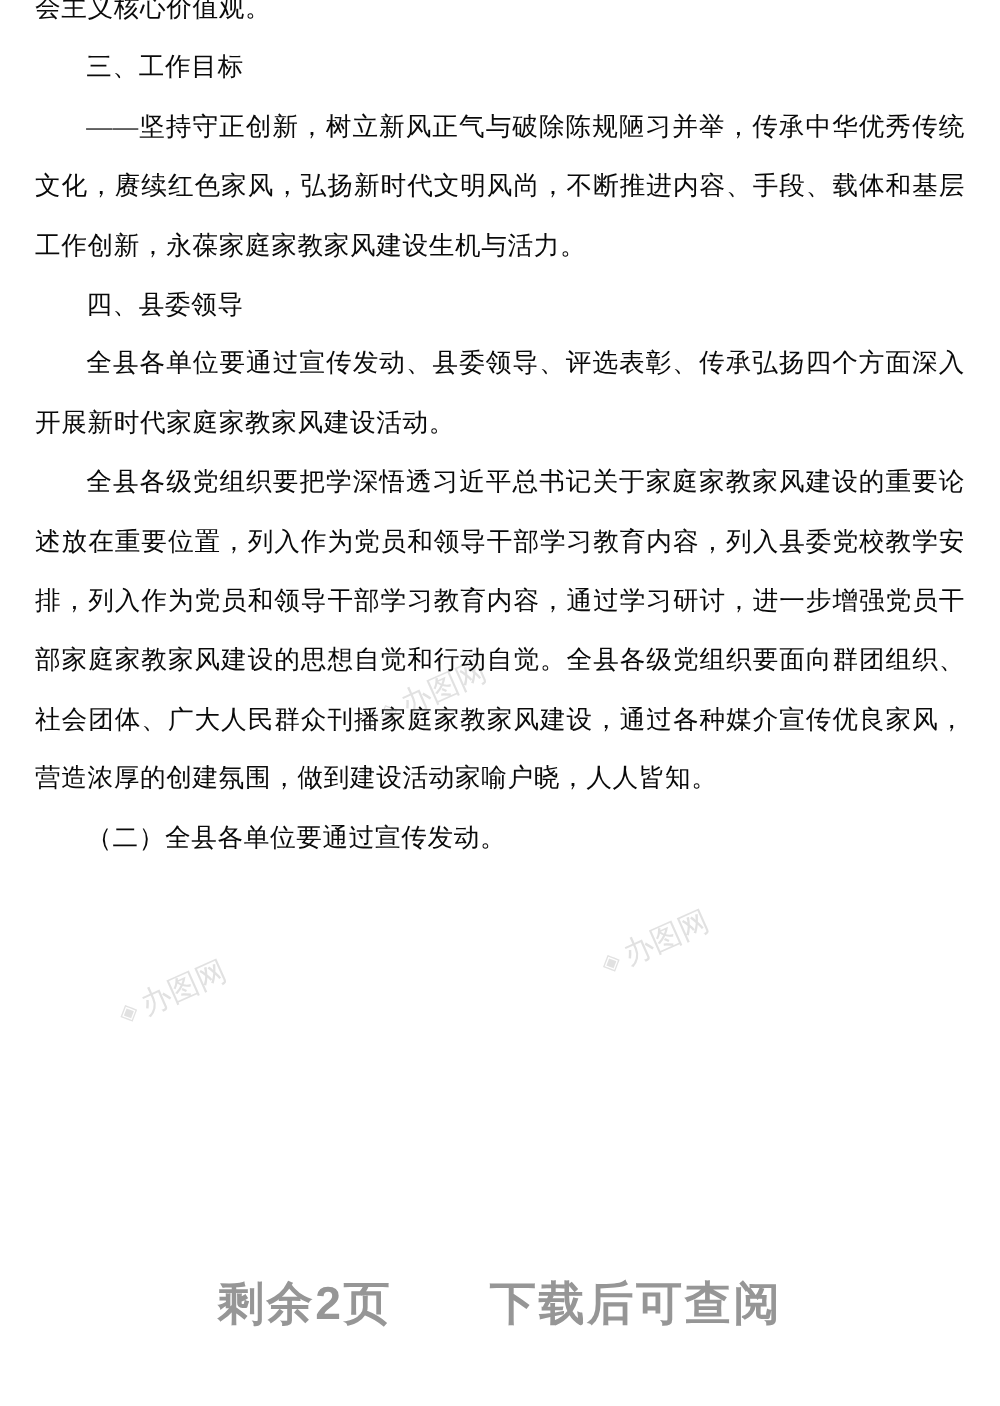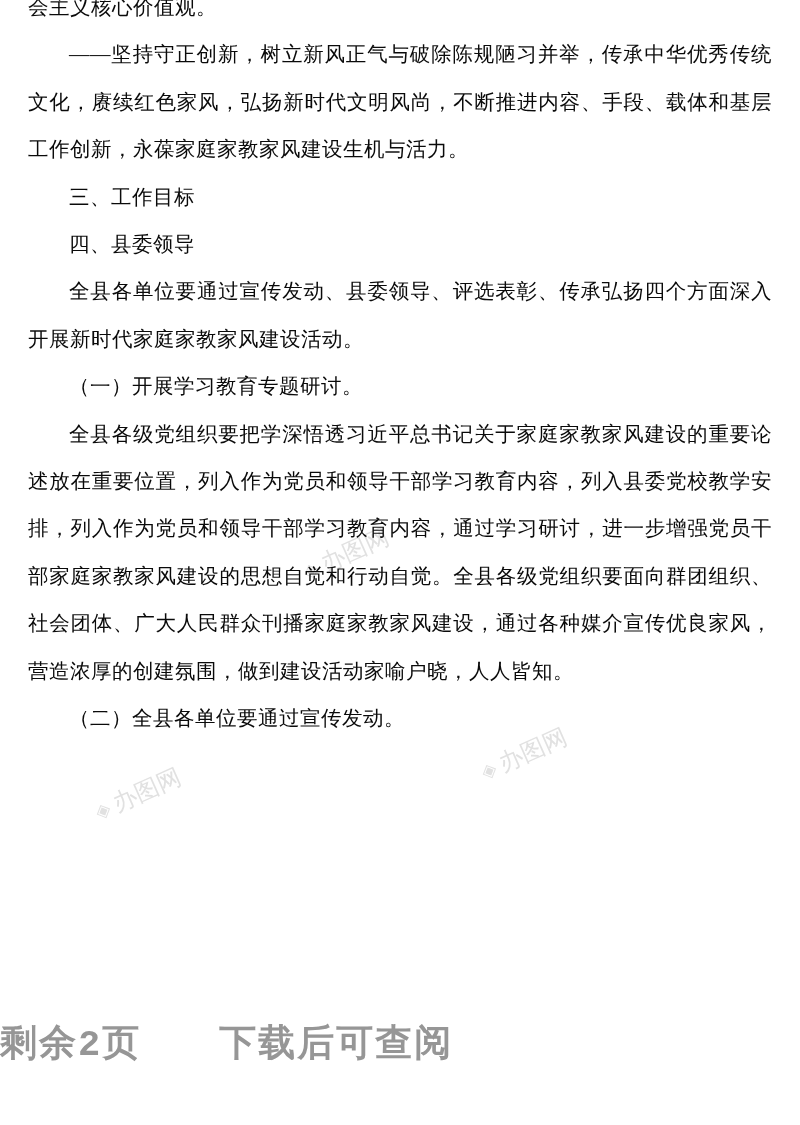--- a/index.html
+++ b/index.html
@@ -51,26 +51,26 @@
   .watermark .wm-logo {
     font-size: 19px;
     line-height: 1;
   }
   .banner {
     position: absolute;
     z-index: 2;
     left: 0;
     right: 0;
     top: 1018px;
-    text-align: left;
+    text-align: center;
     font-size: 37px;
     font-weight: bold;
     color: var(--banner, #969696);
     letter-spacing: 2px;
-    font-family: Liberation Mono, monospace;
+    font-family: Liberation Sans, sans-serif;
   }
 </style>
 </head>
 <body>
 
 <div class="page">
 
   <div class="watermark" style="left: 300px; top: 538px;">
     <span class="wm-logo">◈</span>
     <span>办图网</span>
@@ -79,24 +79,23 @@
     <span class="wm-logo">◈</span>
     <span>办图网</span>
   </div>
   <div class="watermark" style="left: 92px; top: 778px;">
     <span class="wm-logo">◈</span>
     <span>办图网</span>
   </div>
 
   <div class="content">
     <p class="no-indent">会主义核心价值观。</p>
+    <p>三、工作目标</p>
     <p>——坚持守正创新，树立新风正气与破除陈规陋习并举，传承中华优秀传统文化，赓续红色家风，弘扬新时代文明风尚，不断推进内容、手段、载体和基层工作创新，永葆家庭家教家风建设生机与活力。</p>
-    <p>三、工作目标</p>
     <p>四、县委领导</p>
     <p>全县各单位要通过宣传发动、县委领导、评选表彰、传承弘扬四个方面深入开展新时代家庭家教家风建设活动。</p>
-    <p>（一）开展学习教育专题研讨。</p>
     <p>全县各级党组织要把学深悟透习近平总书记关于家庭家教家风建设的重要论述放在重要位置，列入作为党员和领导干部学习教育内容，列入县委党校教学安排，列入作为党员和领导干部学习教育内容，通过学习研讨，进一步增强党员干部家庭家教家风建设的思想自觉和行动自觉。全县各级党组织要面向群团组织、社会团体、广大人民群众刊播家庭家教家风建设，通过各种媒介宣传优良家风，营造浓厚的创建氛围，做到建设活动家喻户晓，人人皆知。</p>
     <p>（二）全县各单位要通过宣传发动。</p>
   </div>
 
   <div class="banner">剩余2页　　下载后可查阅</div>
 
 </div>
 
 </body></html>

